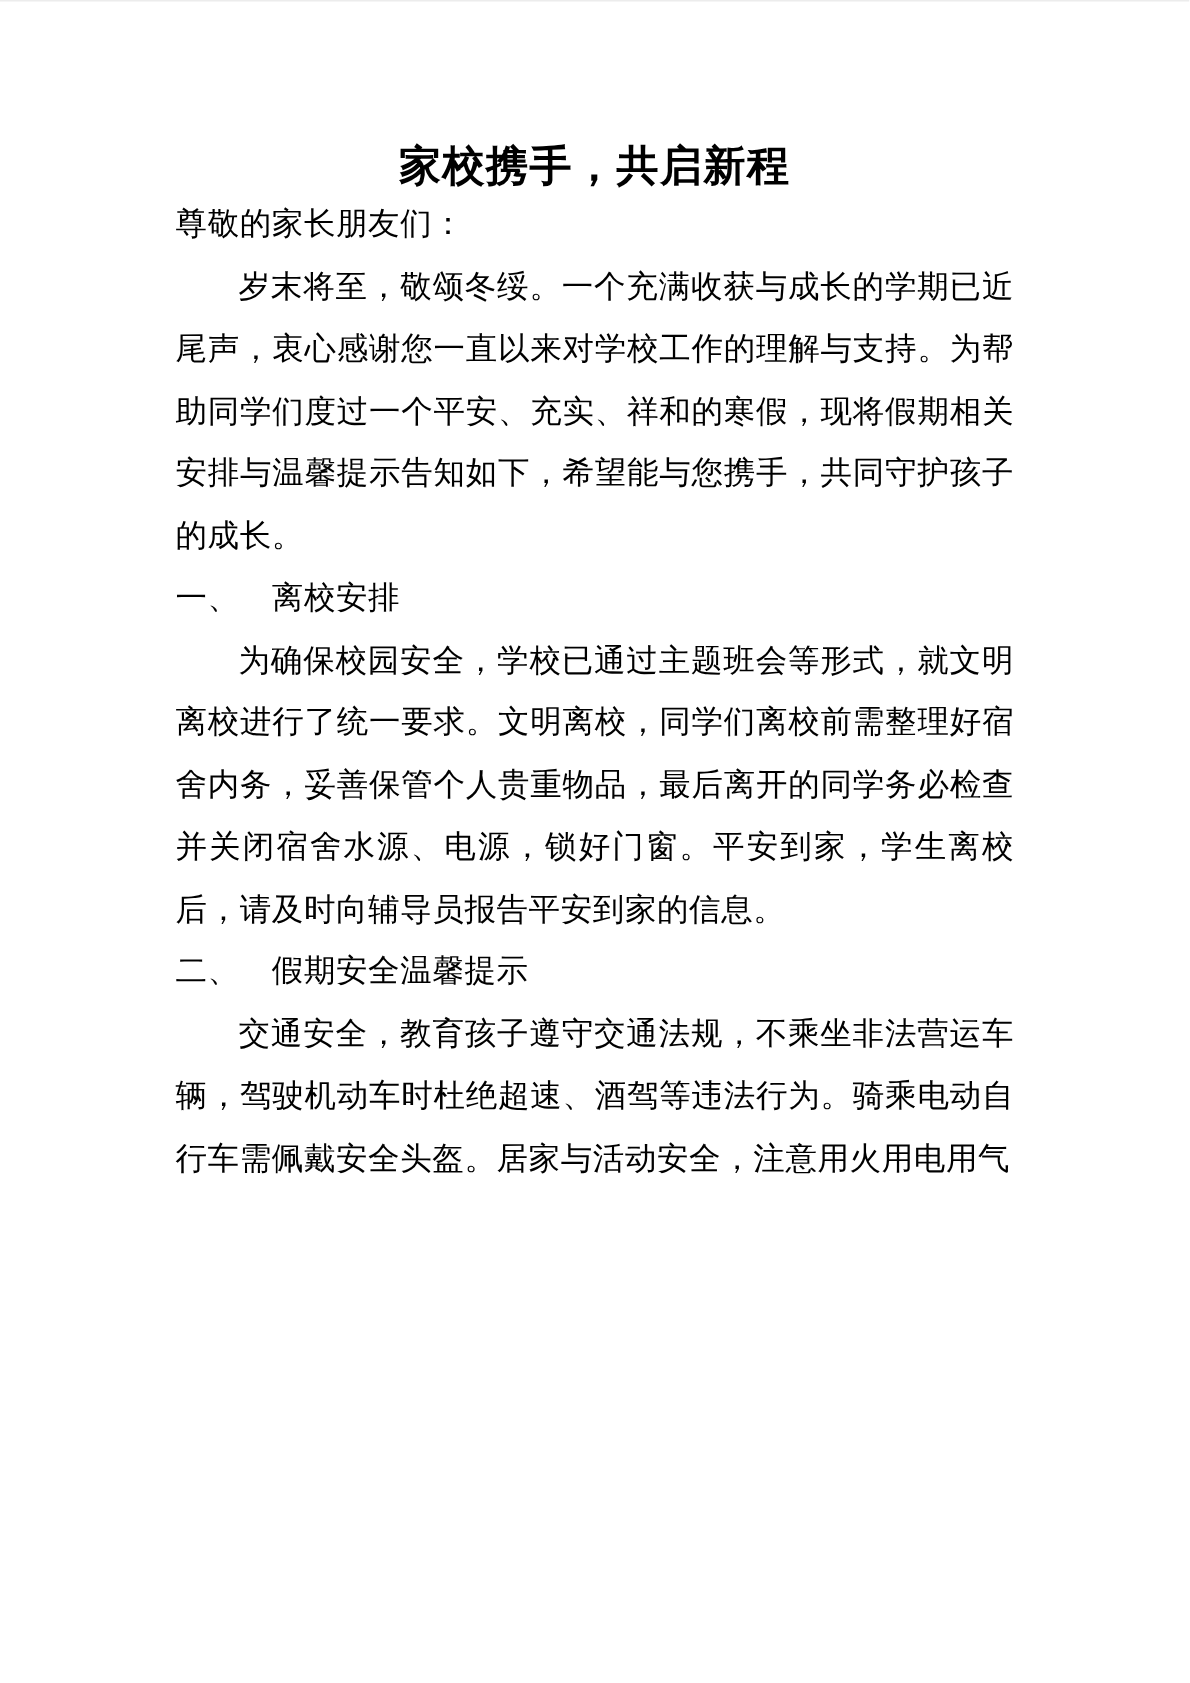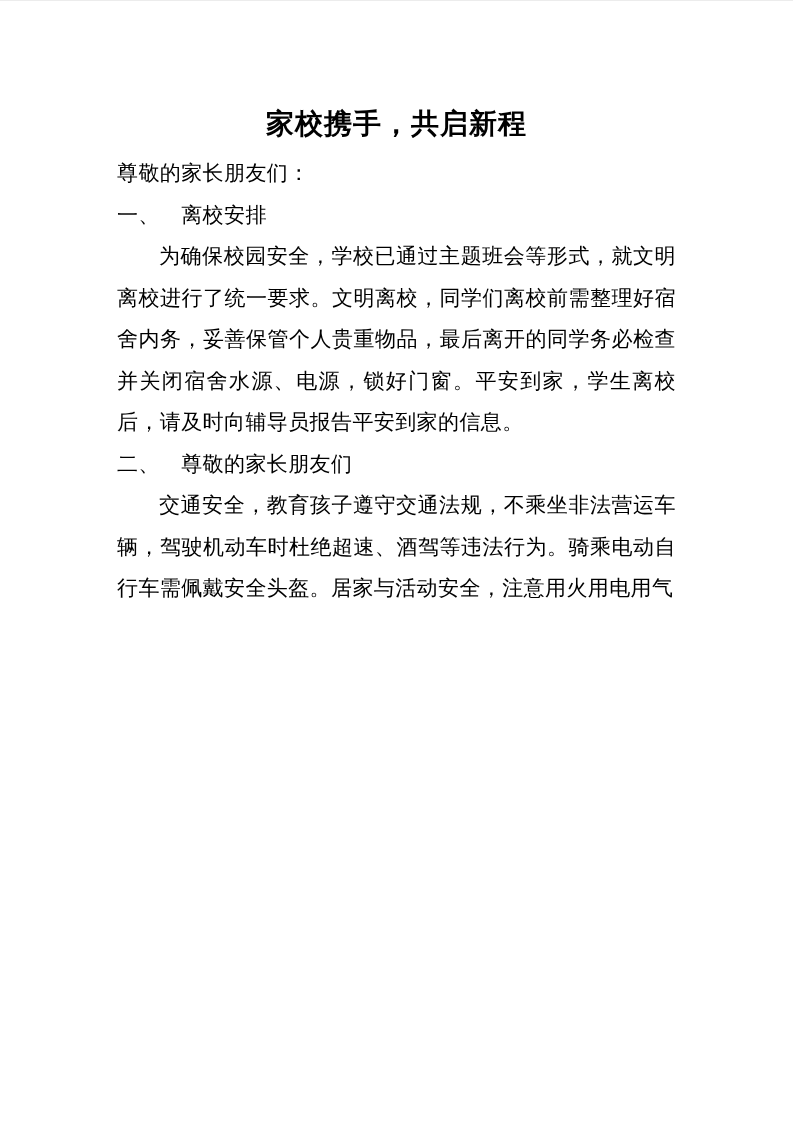--- a/index.html
+++ b/index.html
@@ -22,32 +22,32 @@
   .content {
     box-sizing: border-box;
     padding: 94px 117px 0 117px;
   }
   .doc-title {
     font-size: 28px;
     line-height: 34px;
     font-weight: bold;
     text-align: center;
     letter-spacing: 1px;
-    margin: 12px;
+    margin: 0;
   }
   .doc-subtitle {
     font-size: 28px;
     line-height: 38px;
     font-weight: bold;
     text-align: center;
     letter-spacing: 0.5px;
     margin: 50px 0 0 0;
   }
   .doc-body {
-    margin-top: 12px;
+    margin-top: 0;
     font-size: 21px;
     line-height: 41.5px;
     letter-spacing: 0.4px;
   }
   .doc-body p {
     margin: 0;
     text-align: justify;
     text-justify: inter-ideograph;
     white-space: pre-wrap;
   }
@@ -70,26 +70,27 @@
 <div class="page">
   <div class="content">
 
     <h1 class="doc-title">家校携手，共启新程</h1>
 
 
     <div class="doc-body">
 
       <p class="salutation">尊敬的家长朋友们：</p>
 
+      <p class="para-indent">岁末将至，敬颂冬绥。一个充满收获与成长的学期已近尾声，衷心感谢您一直以来对学校工作的理解与支持。为帮助同学们度过一个平安、充实、祥和的寒假，现将假期相关安排与温馨提示告知如下，希望能与您携手，共同守护孩子的成长。</p>
 
       <p class="section-heading">一、　离校安排</p>
 
       <p class="para-indent">为确保校园安全，学校已通过主题班会等形式，就文明离校进行了统一要求。文明离校，同学们离校前需整理好宿舍内务，妥善保管个人贵重物品，最后离开的同学务必检查并关闭宿舍水源、电源，锁好门窗。平安到家，学生离校后，请及时向辅导员报告平安到家的信息。</p>
 
-      <p class="section-heading">二、　尊敬的家长朋友们</p>
+      <p class="section-heading">二、　假期安全温馨提示</p>
 
 
 
       <p class="para-indent">交通安全，教育孩子遵守交通法规，不乘坐非法营运车辆，驾驶机动车时杜绝超速、酒驾等违法行为。骑乘电动自行车需佩戴安全头盔。居家与活动安全，注意用火用电用气</p>
 
     </div>
   </div>
 </div>
 
 </body></html>

